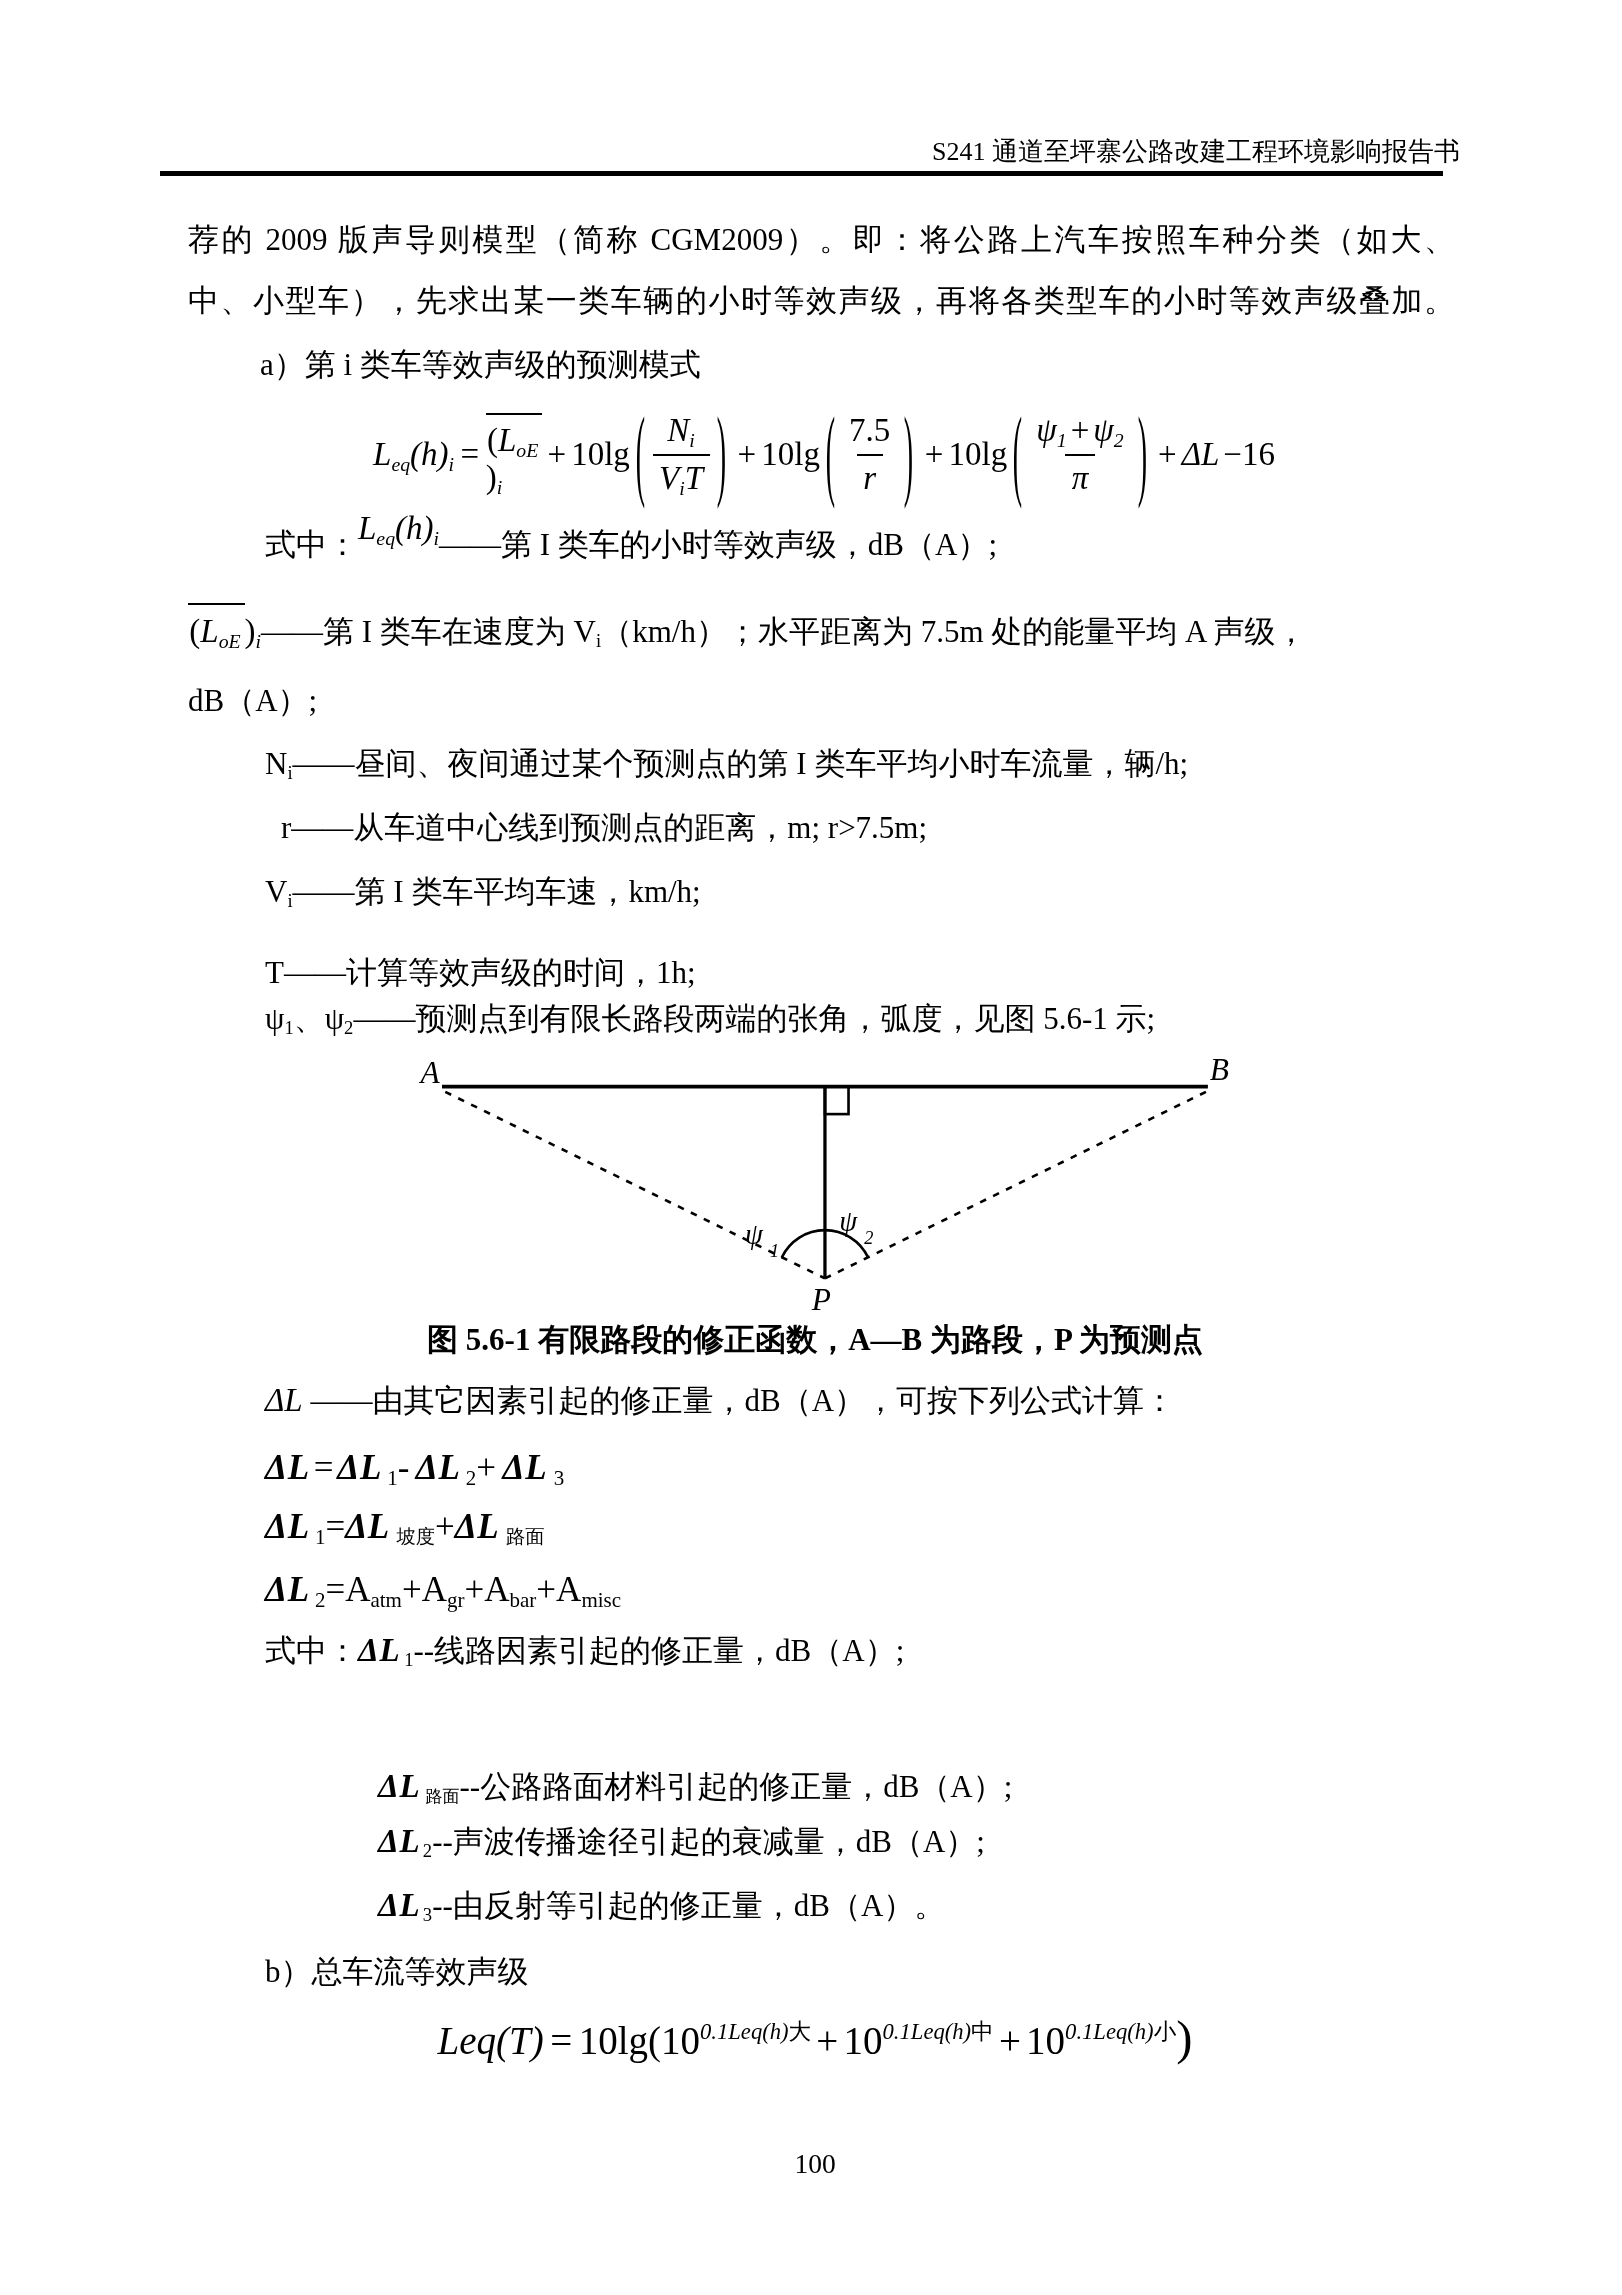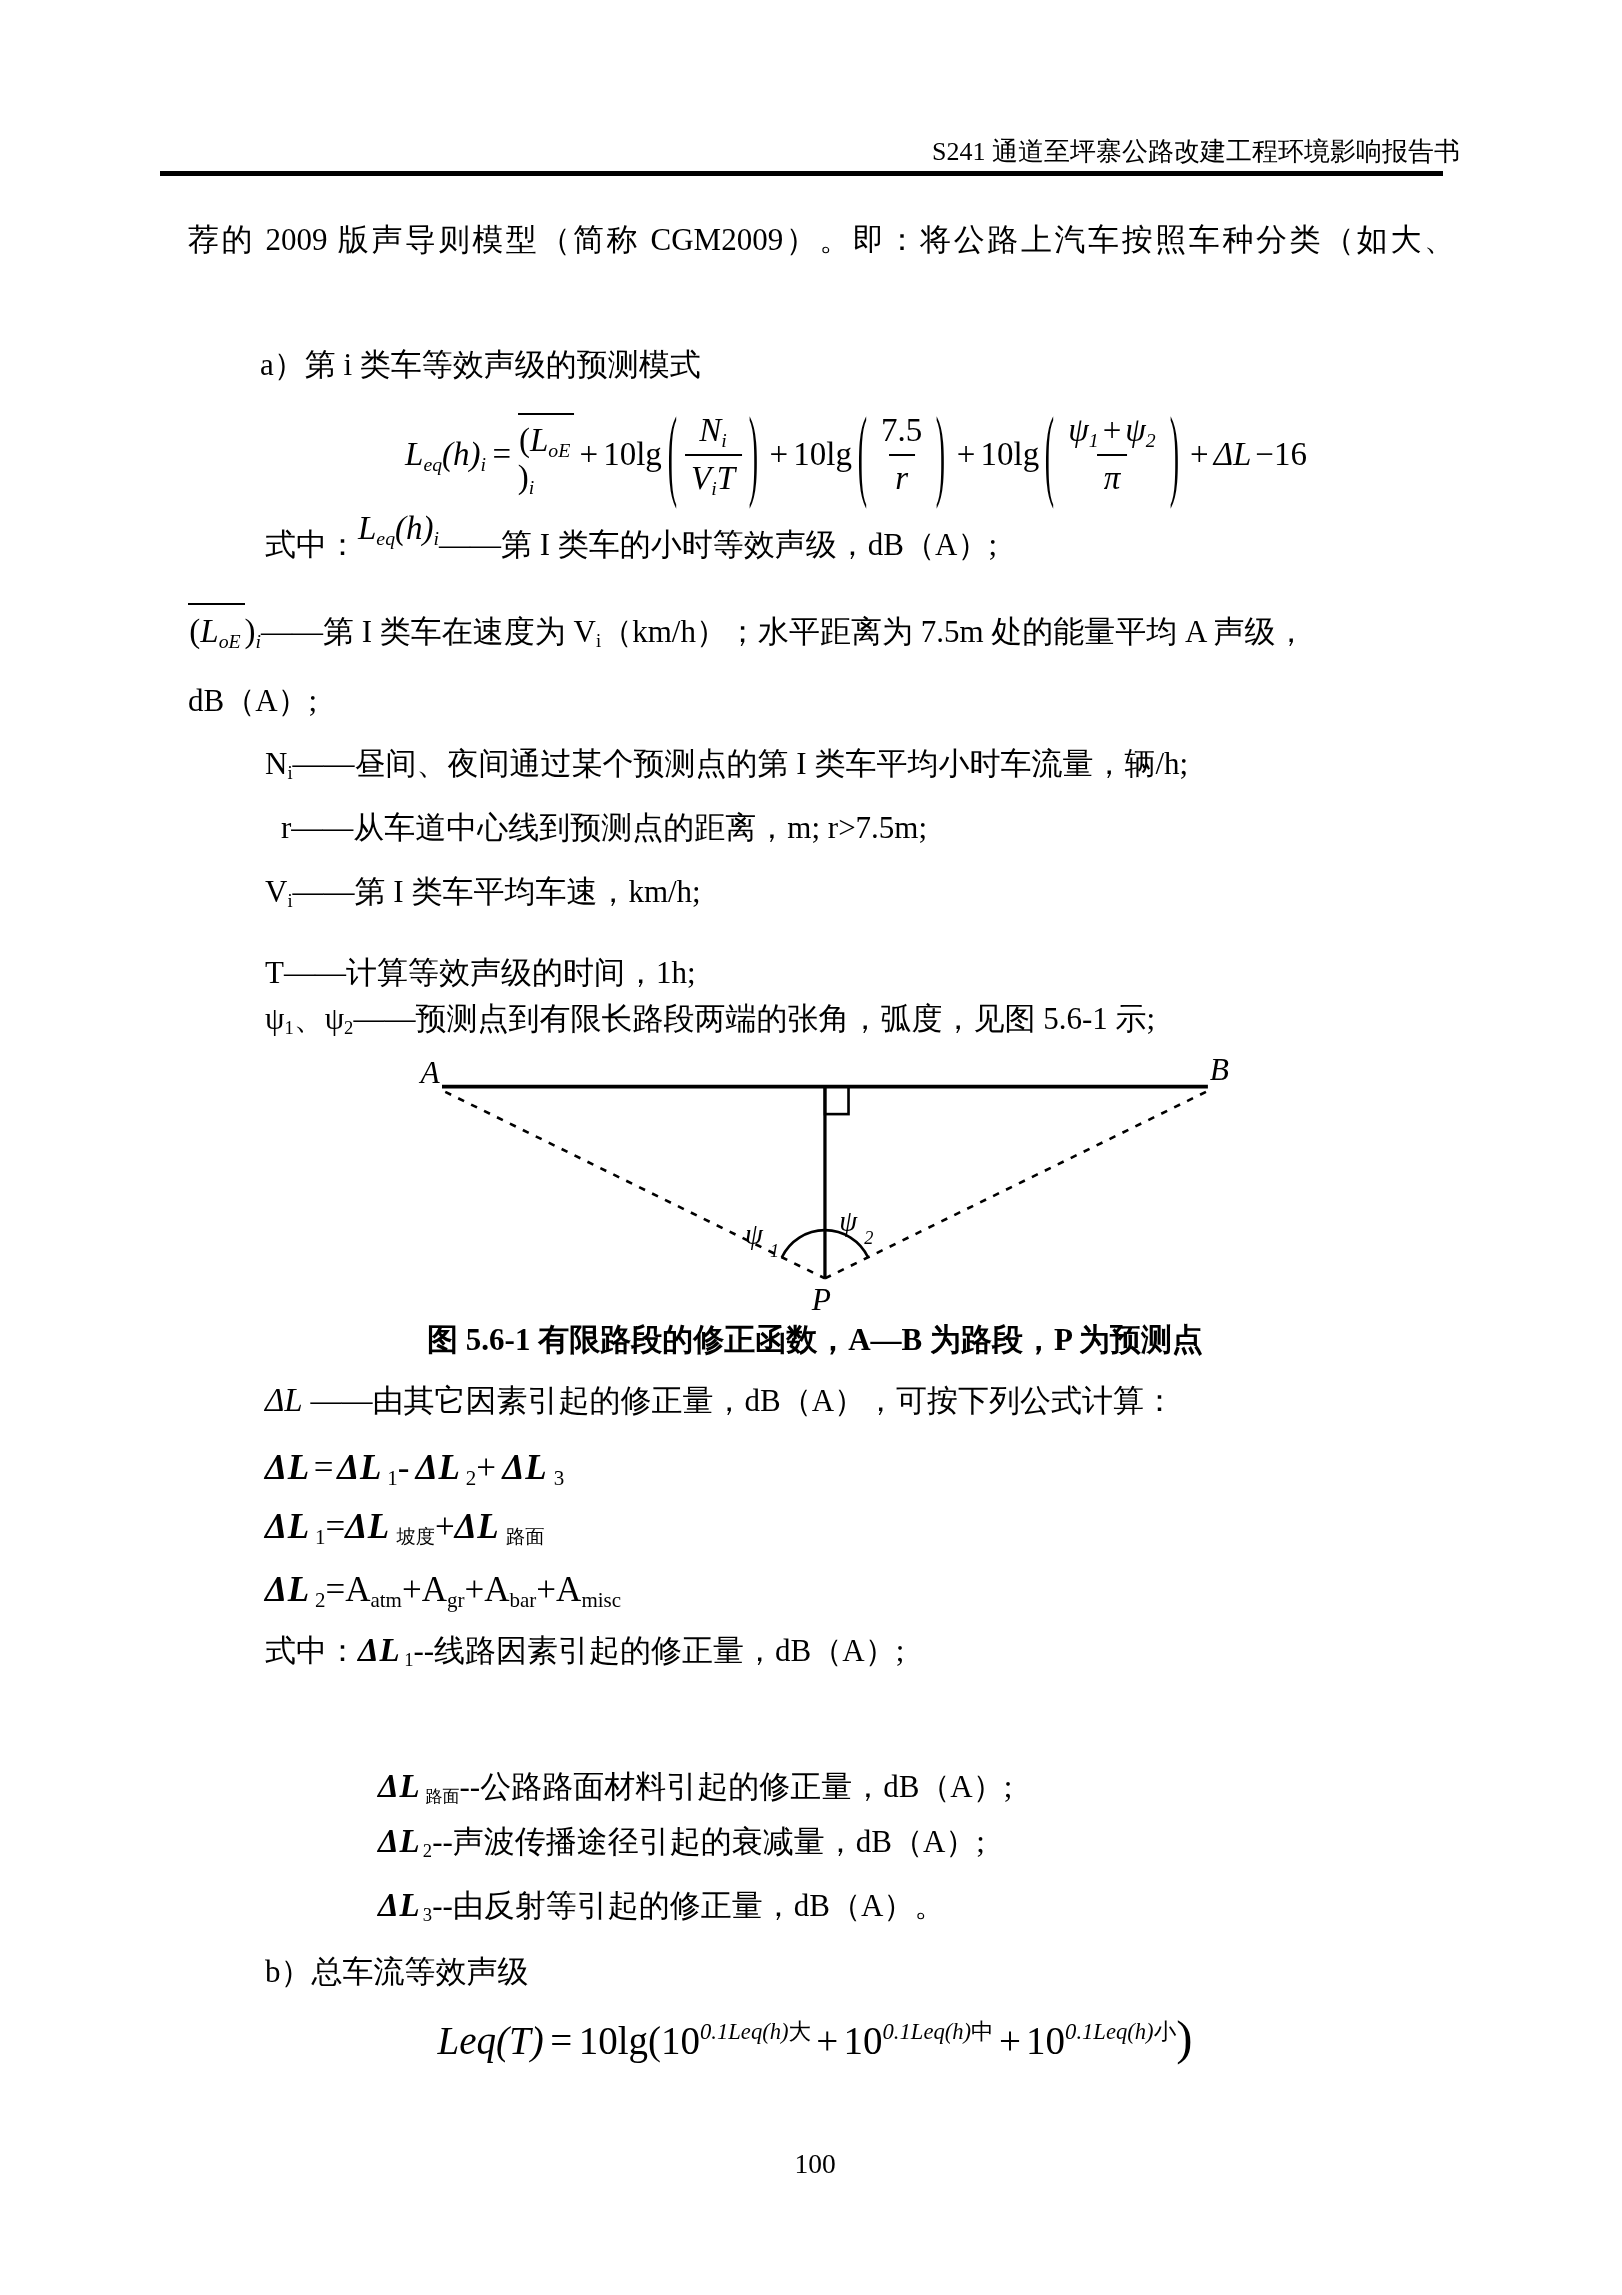--- a/index.html
+++ b/index.html
@@ -19,21 +19,21 @@
   sup{font-size:0.58em;line-height:0;vertical-align:0.65em;}
   .it{font-style:italic;}
   .math{font-style:italic;}
   .up{font-style:normal;}
   .dl{font-style:italic;font-weight:bold;letter-spacing:0.7px;}
   .dl-reg{font-style:italic;}
   
   .eq1{
     position:absolute;left:824px;top:400px;transform:translateX(-50%);
     height:109px;display:flex;align-items:center;
-    font-size:33px;font-style:italic;margin-left:32px;
+    font-size:33px;font-style:italic;
   }
   .eq1 .up{font-style:normal;}
   .frac{display:inline-flex;flex-direction:column;align-items:center;margin:0 1.3px;font-style:italic;}
   .frac .num{padding:0 6.5px 4.6px 6.5px;}
   .frac .den{border-top:2.6px solid #000;padding:4.6px 6.5px 0 6.5px;}
   .bigp{display:inline-block;font-style:normal;transform:scale(0.85,3.05);margin:0 5.2px;font-size:33px;}
   .barred{display:inline-block;border-top:2.6px solid #000;padding:6.5px 3.9px 0 1.3px;}
   .raised{display:inline-block;transform:translateY(-15.7px);font-size:33px;}
   .caption{position:absolute;left:815px;transform:translateX(-50%);font-weight:bold;font-size:31px;white-space:nowrap;}
   .center{position:absolute;left:815px;transform:translateX(-50%);white-space:nowrap;}
@@ -44,20 +44,21 @@
 </style>
 </head>
 <body>
 
 <div id="page">
 
   <div class="line" style="right:162px;top:136px;left:auto;font-size:26px;">S241 通道至坪寨公路改建工程环境影响报告书</div>
   <div class="rule" style="left:160px;top:171px;width:1283px;height:5.2px;"></div>
 
   <div class="line just" style="left:188px;top:221px;">荐的 2009 版声导则模型（简称 CGM2009）。即：将公路上汽车按照车种分类（如大、</div>
+  <div class="line just" style="left:188px;top:282px;">中、小型车），先求出某一类车辆的小时等效声级，再将各类型车的小时等效声级叠加。</div>
 
   <div class="line" style="left:260px;top:346px;">a）第 i 类车等效声级的预测模式</div>
 
   <div class="eq1">
     <span><span>L</span><sub>eq</sub><span>(h)</span><sub>i</sub></span>
     <span class="up" style="margin:0 6.5px;">=</span>
     <span><span class="barred up"><span class="up">(</span><span class="it">L</span><sub class="it">oE</sub></span><span class="up">)</span><sub>i</sub></span>
     <span class="up" style="margin:0 5.2px;">+</span>
     <span class="up">10lg</span>
     <span class="bigp">(</span>

